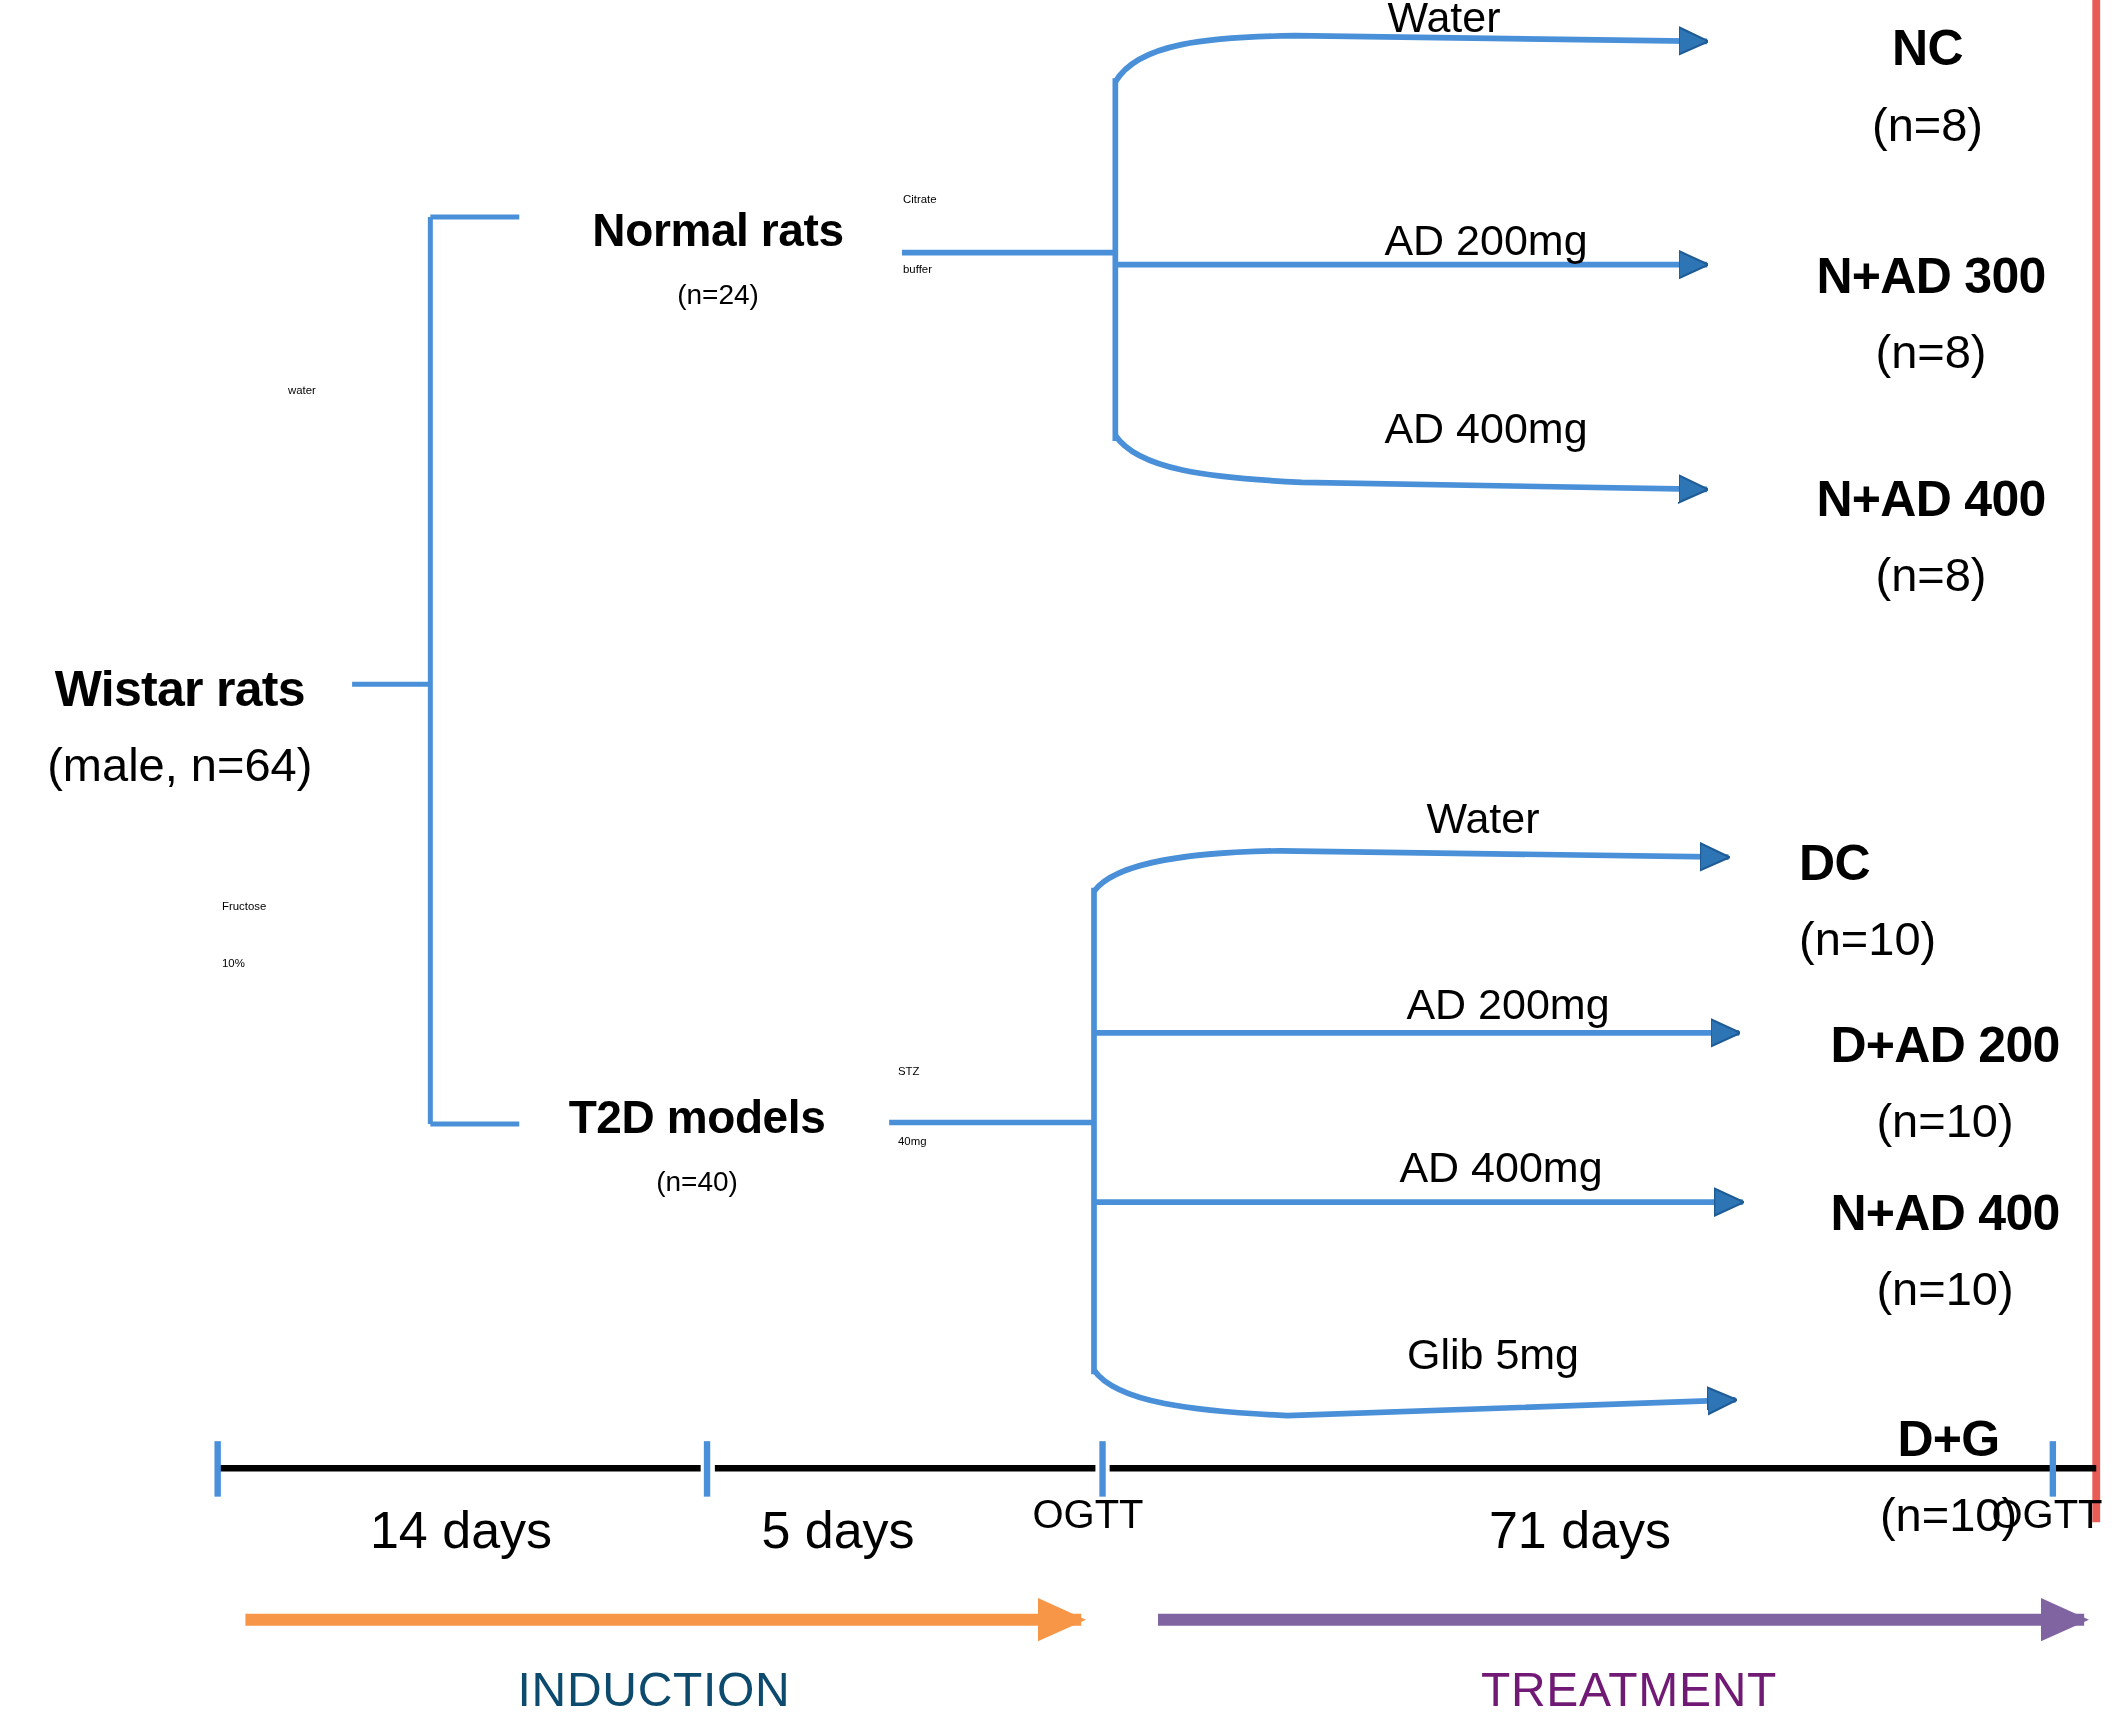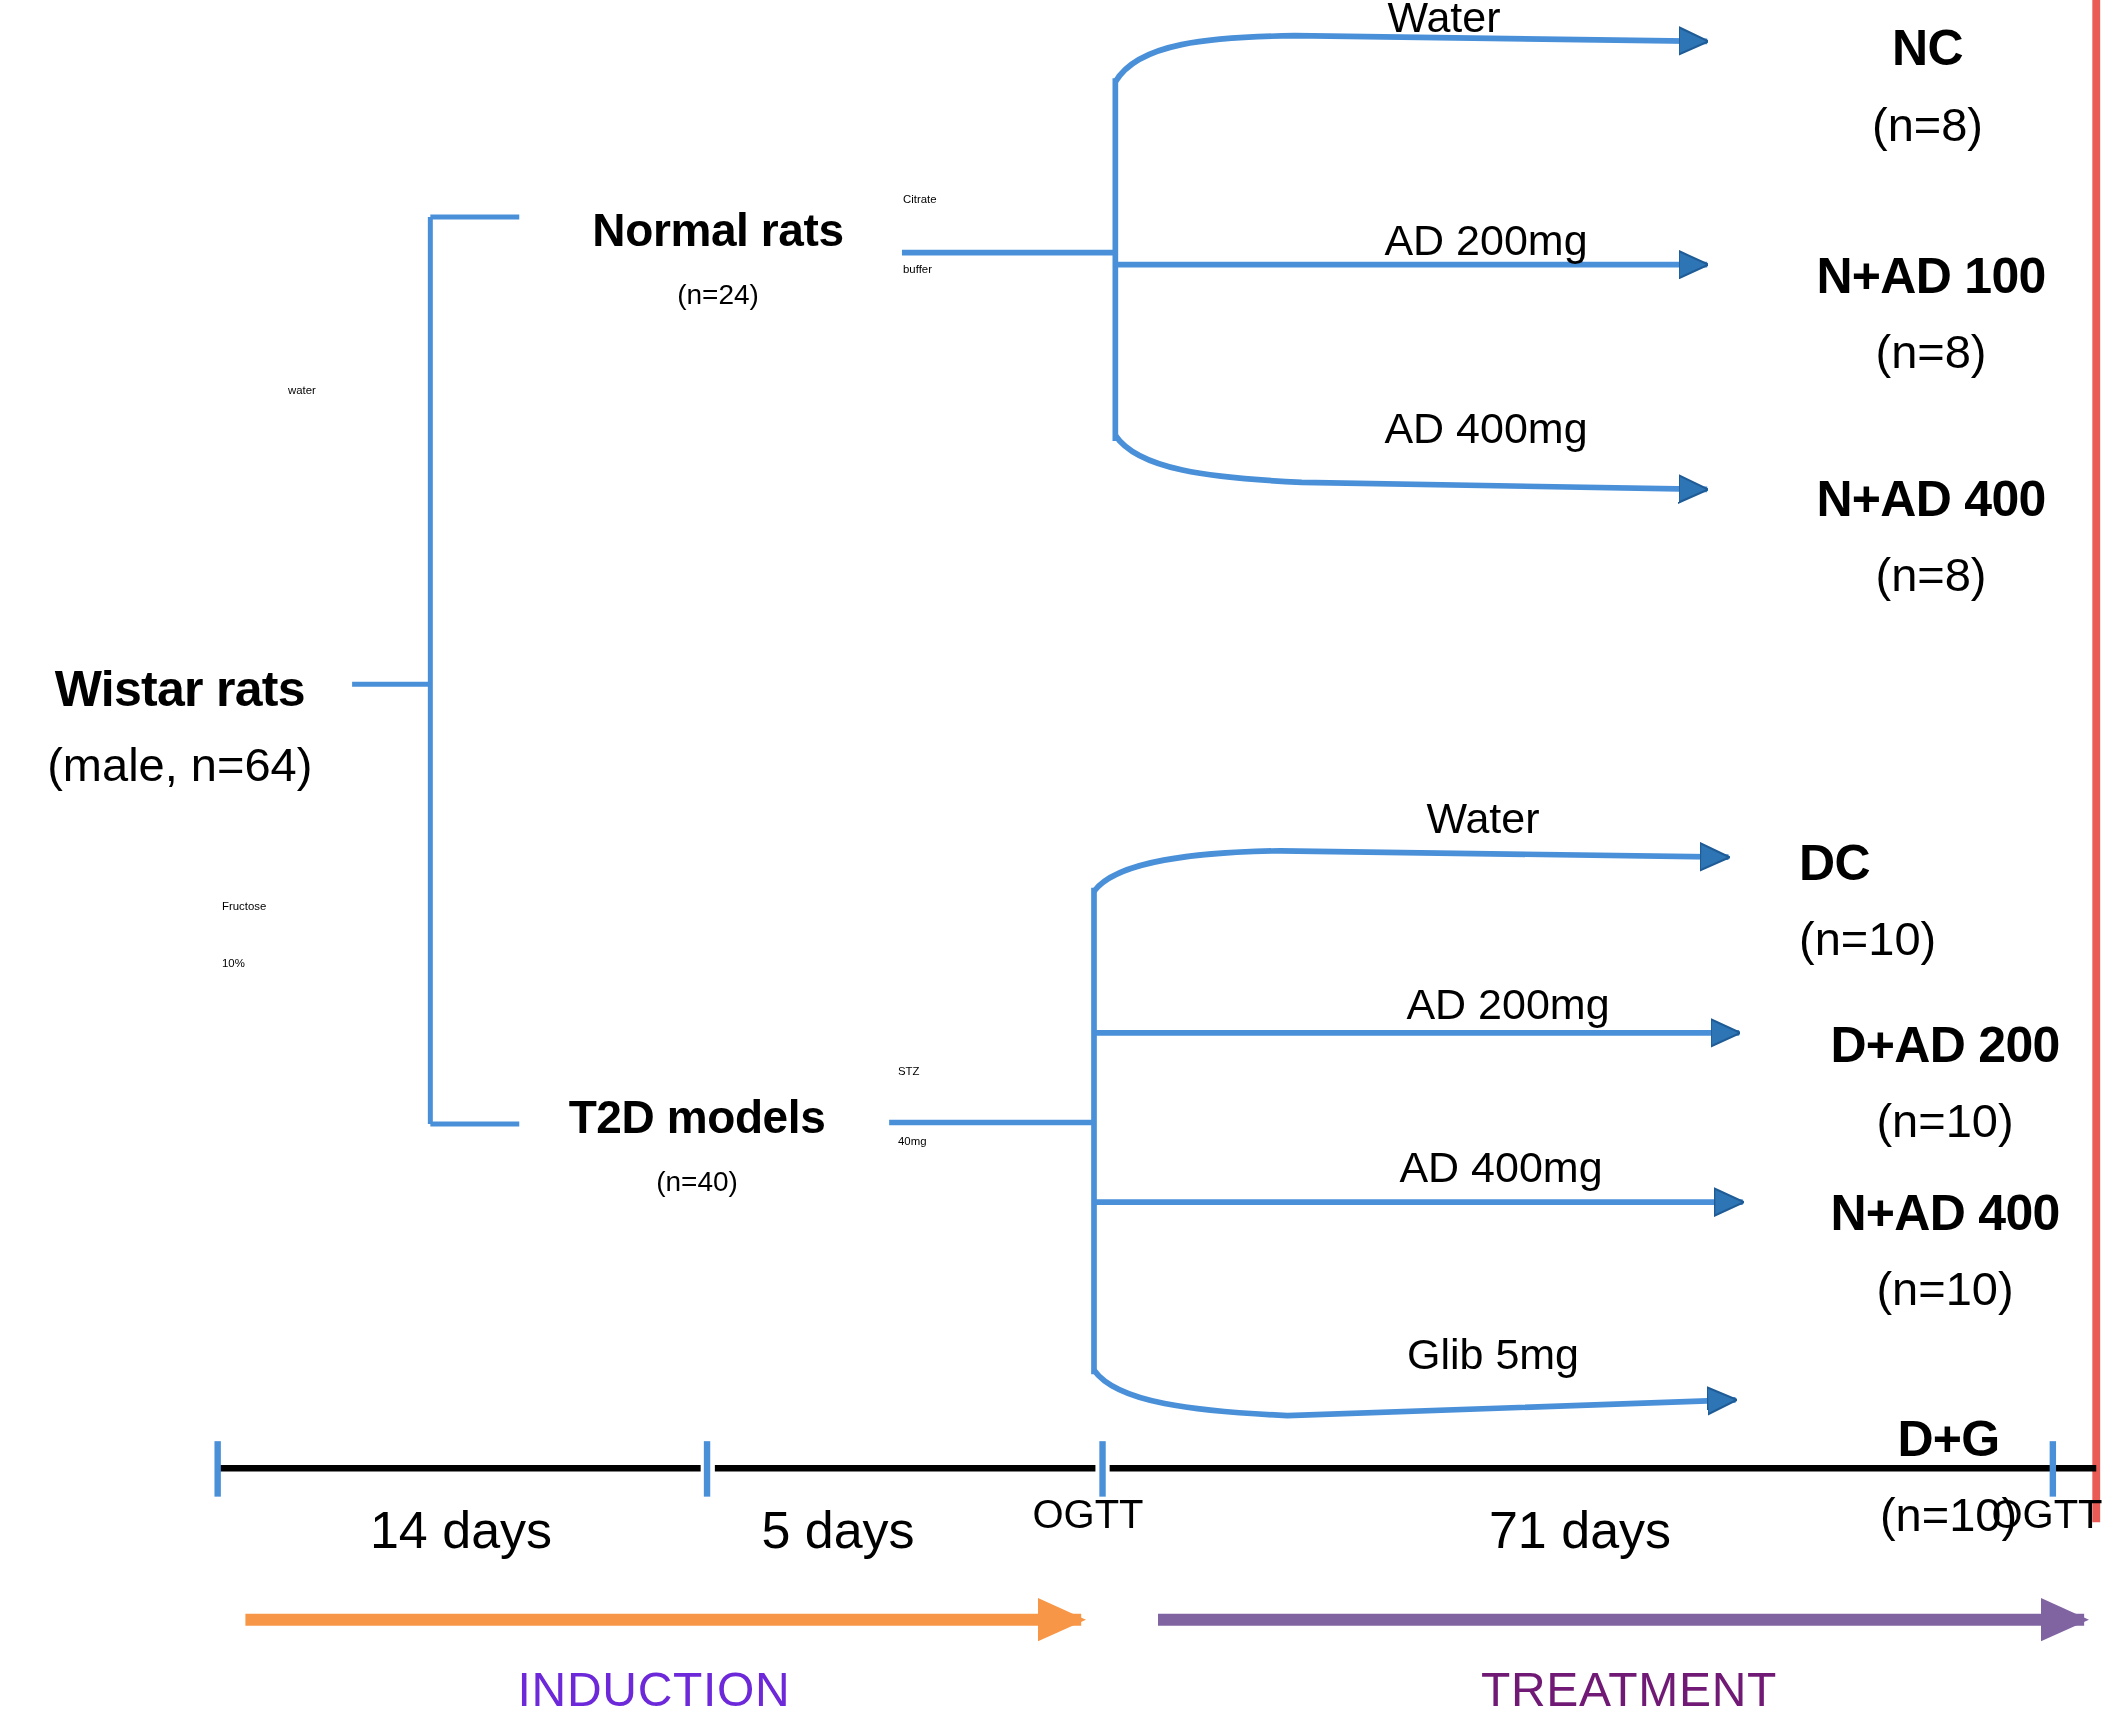--- a/index.html
+++ b/index.html
@@ -66,21 +66,21 @@
   }
   .tl-ogtt {
     font-size: 40px;
     font-weight: normal;
   }
   .phase-lbl {
     font-size: 48px;
     font-weight: normal;
     letter-spacing: 0.7px;
   }
-  .phase-induction { color: #6d28d9; }
+  .phase-induction { color: #0c4a6e; }
   .phase-treatment { color: #701a75; }
 </style>
 </head>
 <body>
 
 <div id="stage">
 
   <svg id="diagram-svg" viewBox="0 0 2979 2439">
     <defs>
       <marker id="arrowBlue" viewBox="0 0 10 10" refX="9.6" refY="5" markerWidth="5.2" markerHeight="5.2" orient="auto-start-reverse">
@@ -177,21 +177,21 @@
   <div class="lbl ctr branch-lbl" style="left:1444px; top:-5.7px;">Water</div>
   <div class="lbl ctr branch-lbl" style="left:1486px; top:217px;">AD 200mg</div>
   <div class="lbl ctr branch-lbl" style="left:1486px; top:405px;">AD 400mg</div>
 
   <div class="lbl" style="left:1778px; top:-3.6px; width:299px; text-align:center;">
     <div class="node-title">NC</div>
     <div class="node-sub">(n=8)</div>
   </div>
 
   <div class="lbl" style="left:1771px; top:224px; width:320px; text-align:center;">
-    <div class="node-title">N+AD 100</div>
+    <div class="node-title">N+AD 300</div>
     <div class="node-sub">(n=8)</div>
   </div>
 
   <div class="lbl" style="left:1771px; top:447px; width:320px; text-align:center;">
     <div class="node-title">N+AD 400</div>
     <div class="node-sub">(n=8)</div>
   </div>
 
   <div class="lbl ctr branch-lbl" style="left:1483px; top:795px;">Water</div>
   <div class="lbl ctr branch-lbl" style="left:1508px; top:981px;">AD 200mg</div>

